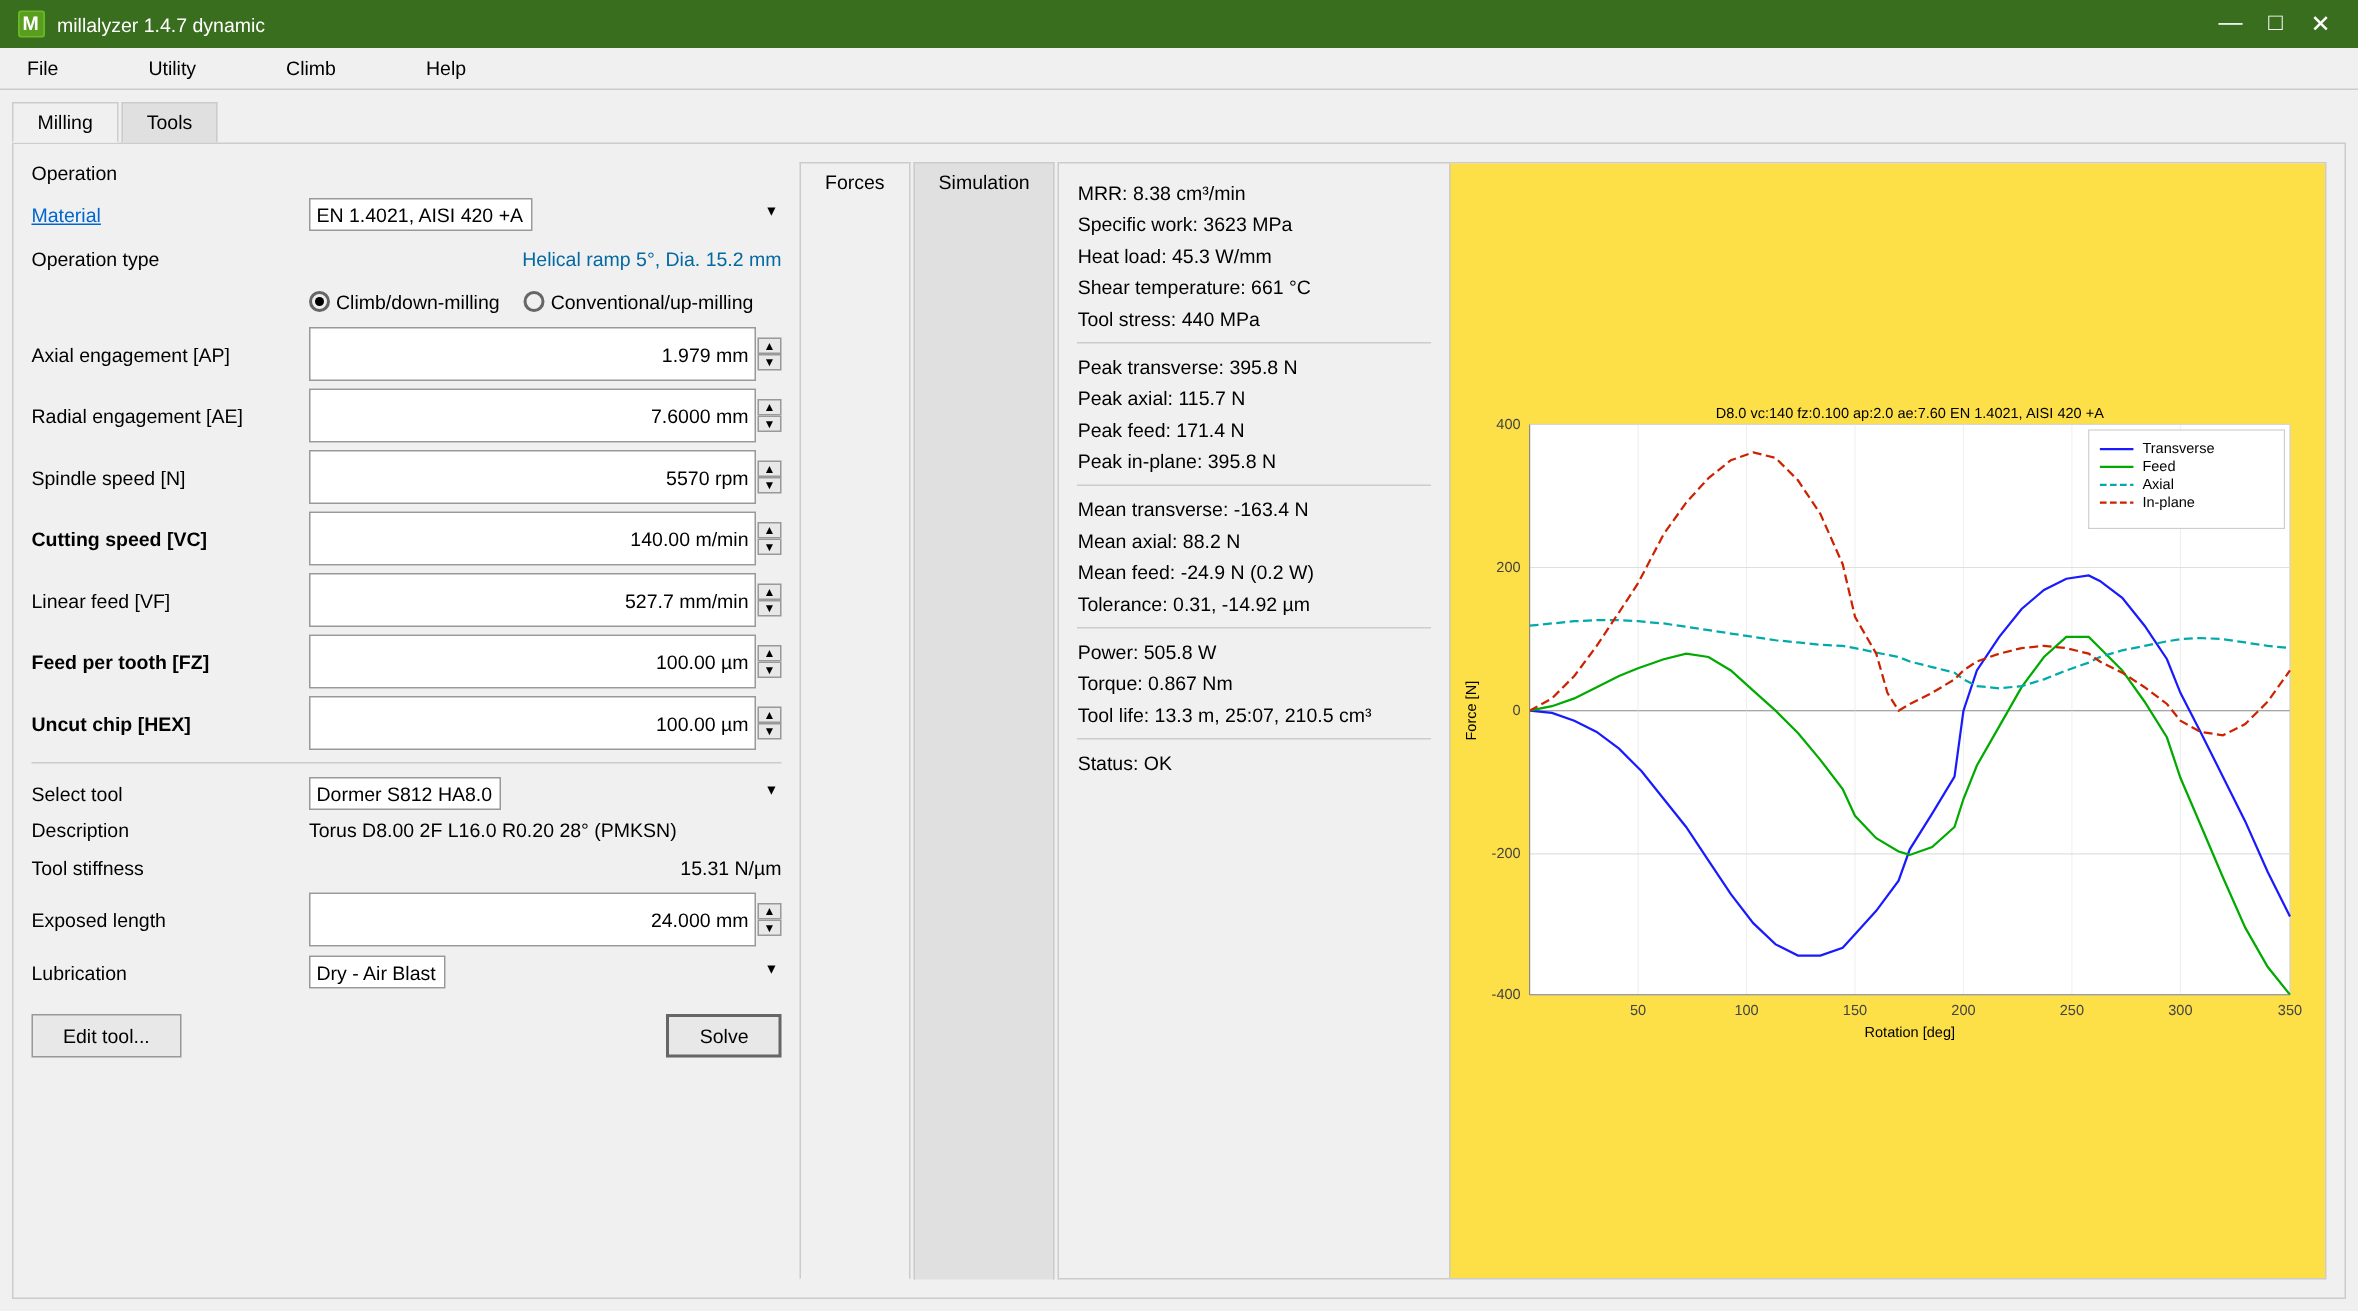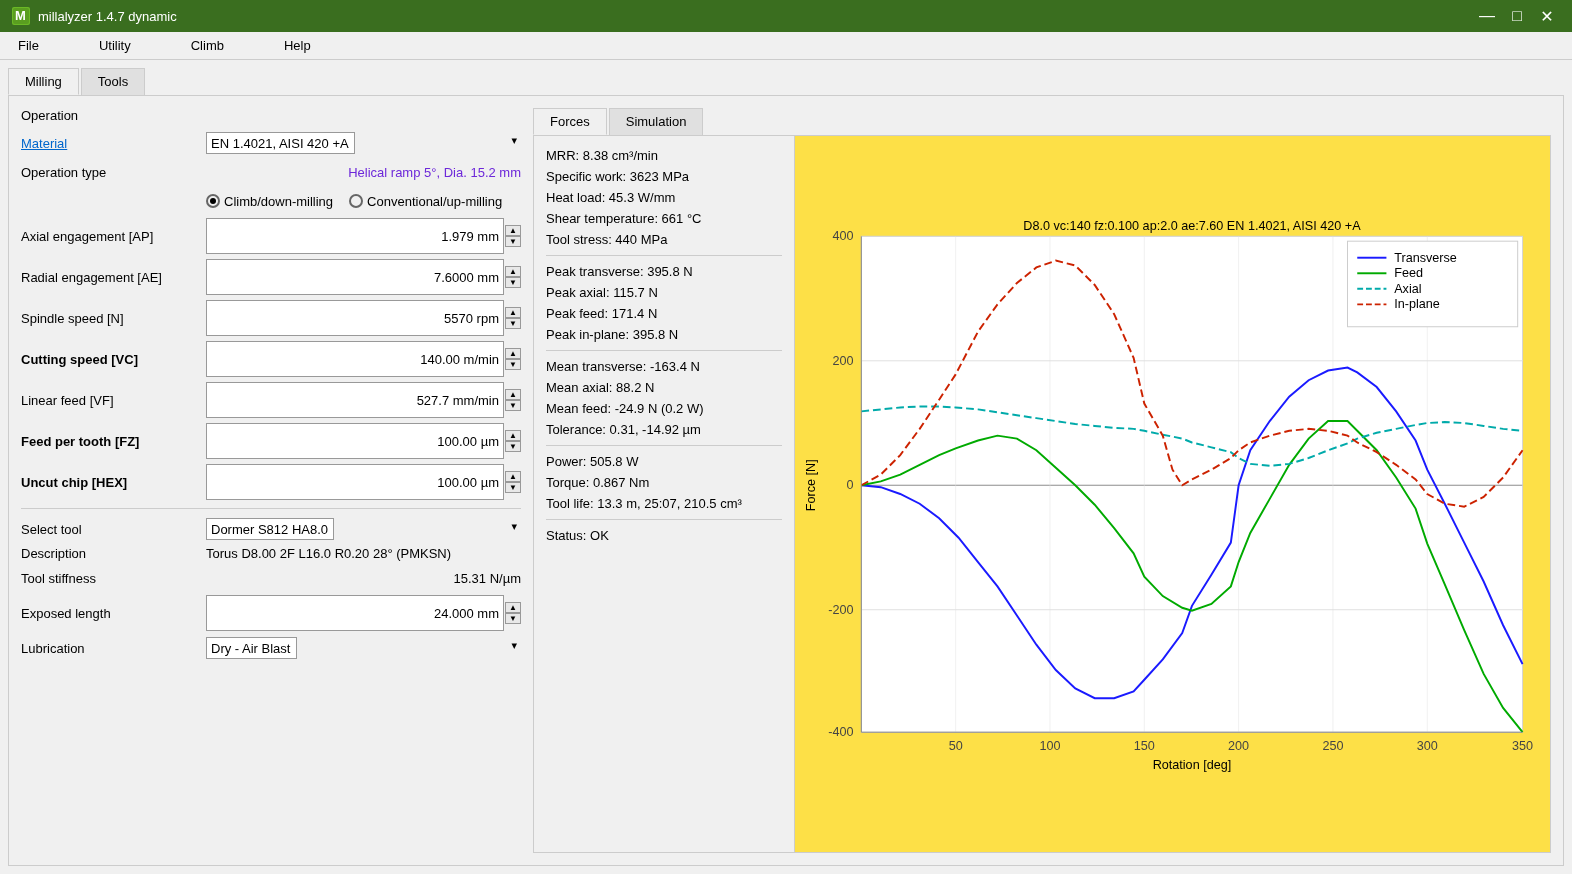--- a/index.html
+++ b/index.html
@@ -172,21 +172,21 @@
     }
     .btn.primary {
       background: #e8e8e8;
       border: 2px solid #666;
     }
 
     
     .right-panel {
       flex: 1;
       display: flex;
-      flex-direction: column;
+      flex-direction: row;
     }
 
     .right-tab-bar { display: flex; margin-bottom: 0; }
     .right-tab {
       padding: 5px 16px;
       border: 1px solid #ccc;
       background: #e0e0e0;
       cursor: pointer;
       border-bottom: none;
       margin-right: 2px;
@@ -274,21 +274,21 @@
         <div class="form-label link">Material</div>
         <div class="select-wrapper">
           <select class="form-select">
             <option>EN 1.4021, AISI 420 +A</option>
           </select>
         </div>
       </div>
 
       <div class="form-row">
         <div class="form-label">Operation type</div>
-        <div class="form-value" style="color:#6d28d9; text-align:right; flex:1;">Helical ramp 5°, Dia. 15.2 mm</div>
+        <div class="form-value" style="color:#0369a1; text-align:right; flex:1;">Helical ramp 5°, Dia. 15.2 mm</div>
       </div>
 
       <div class="form-row">
         <div class="form-label"></div>
         <div class="radio-group">
           <div class="radio-item">
             <div class="radio-circle checked"></div>
             <span>Climb/down-milling</span>
           </div>
           <div class="radio-item">
@@ -412,20 +412,24 @@
         <div class="select-wrapper">
           <select class="form-select">
             <option>Dry - Air Blast</option>
             <option>Flood</option>
             <option>MQL</option>
             <option>Dry</option>
           </select>
         </div>
       </div>
 
+      <div class="button-row">
+        <button class="btn">Edit tool...</button>
+        <button class="btn primary">Solve</button>
+      </div>
     </div>
 
     <div class="right-panel">
 
       <div class="right-tab-bar">
         <div class="right-tab active">Forces</div>
         <div class="right-tab">Simulation</div>
       </div>
 
       <div class="right-content">

